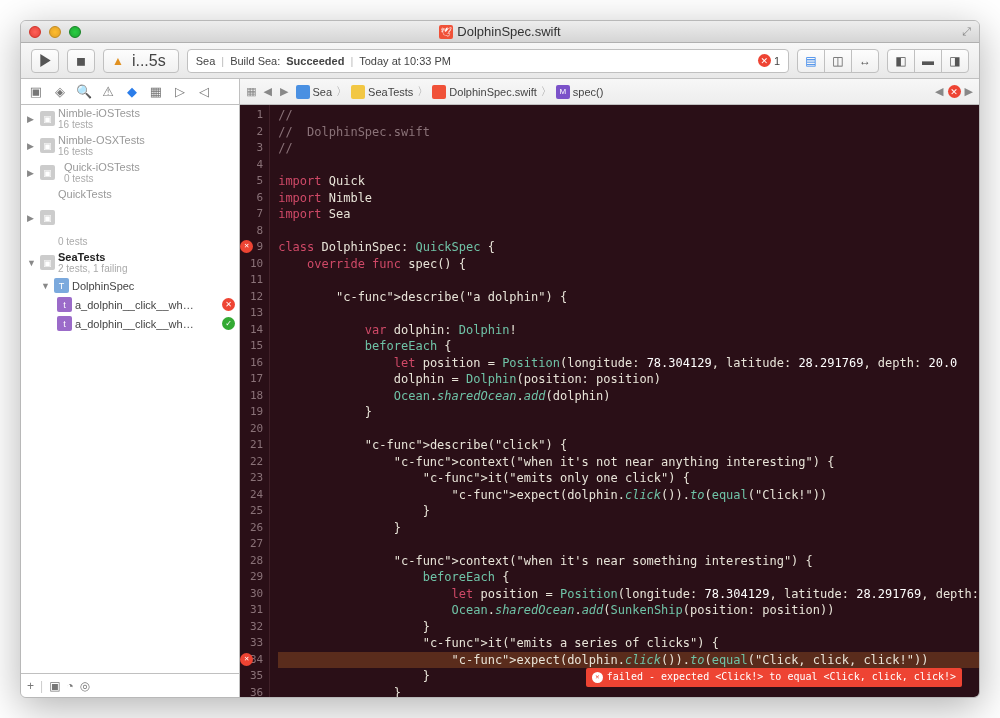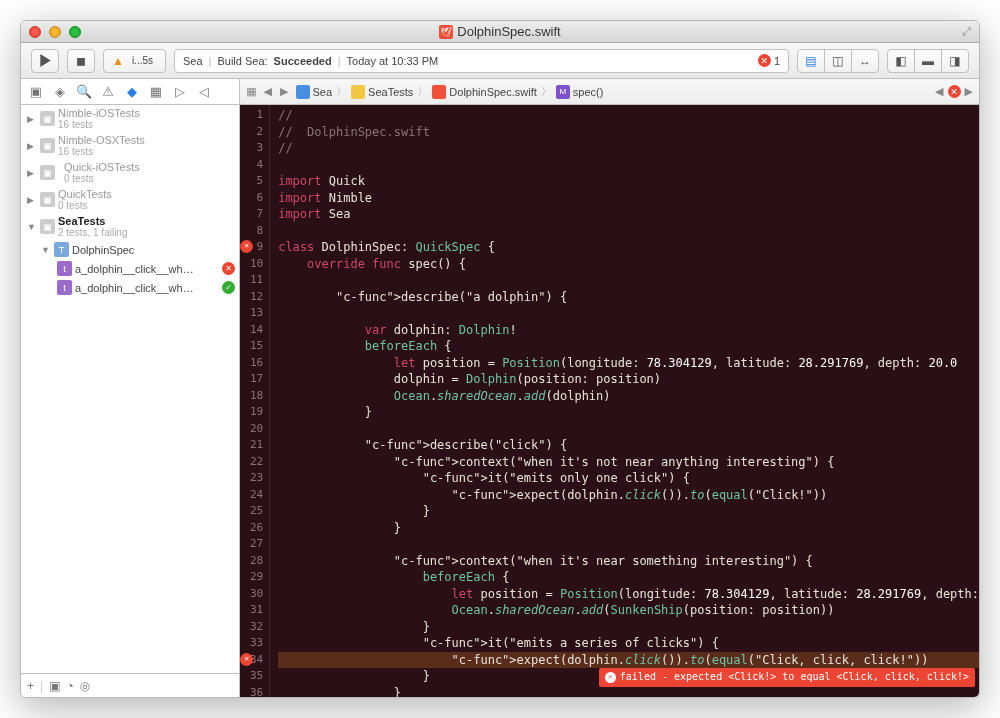--- a/index.html
+++ b/index.html
@@ -65,23 +65,23 @@
 .code-body{ flex:1; padding:2px 0 2px 8px; line-height:16.5px; overflow:hidden; position:relative;}
 .code-line{ height:16.5px; white-space:pre; color:#e8e4d8;}
 .code-line.hl{ background:#5a2c1c;}
 .c-comment{ color:#8a7278;}
 .c-keyword{ color:#cf4967;}
 .c-type{ color:#6fc3a7;}
 .c-func{ color:#6fc3a7;}
 .c-num{ color:#ffffff;}
 .c-ident{ color:#e8e4d8;}
 .c-method{ color:#6fc3a7;font-style:italic;}
-.err-inline{ position:absolute; right:4px; background:#e43; color:#fff; font-size:10px; padding:1px 6px; border-radius:2px; display:flex; align-items:center; gap:4px;}
+.err-inline{ position:absolute; right:17px; background:#e43; color:#fff; font-size:10px; padding:1px 6px; border-radius:2px; display:flex; align-items:center; gap:4px;}
 .err-inline::before{ content:"✕"; width:11px; height:11px; background:#fff; color:#e43; border-radius:50%; font-size:7px; display:flex; align-items:center; justify-content:center;}
-.scheme-drop{ font-size:10px; color:#444; padding:0 4px;}
+.scheme-drop{ font-size:16px; color:#444; padding:0 4px;}
 .play-icon svg{ width:13px; height:13px;}
 </style>
 </head>
 <body>
 
 <div class="window">
   <div class="titlebar">
     <div class="traffic">
       <span class="t-red"></span>
       <span class="t-yellow"></span>
@@ -162,21 +162,21 @@
             <span class="disc">▶</span>
             <span class="icon icon-bundle">▣</span>
             <span style="display:flex; flex-direction:column;margin-left:6px;">
               <span class="label">Quick-iOSTests</span>
               <span class="sub">0 tests</span>
             </span>
           </div>
           <div class="tree-row">
             <span class="disc">▶</span>
             <span class="icon icon-bundle">▣</span>
-            <span style="display:flex; flex-direction:column;">
+            <span style="display:flex; flex-direction:column;gap:36px;">
               <span class="label">QuickTests</span>
               <span class="sub">0 tests</span>
             </span>
           </div>
           <div class="tree-row active">
             <span class="disc">▼</span>
             <span class="icon icon-bundle">▣</span>
             <span style="display:flex; flex-direction:column;">
               <span class="label">SeaTests</span>
               <span class="sub">2 tests, 1 failing</span>

